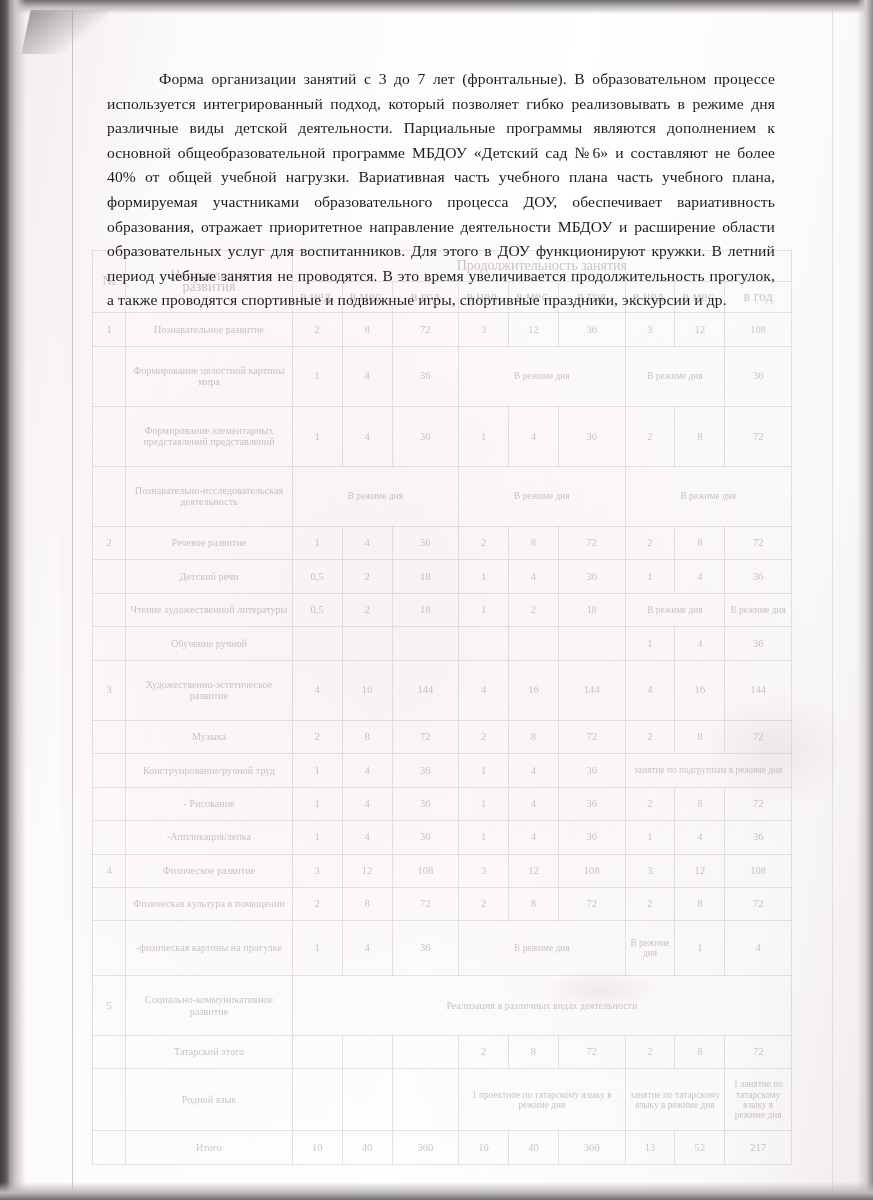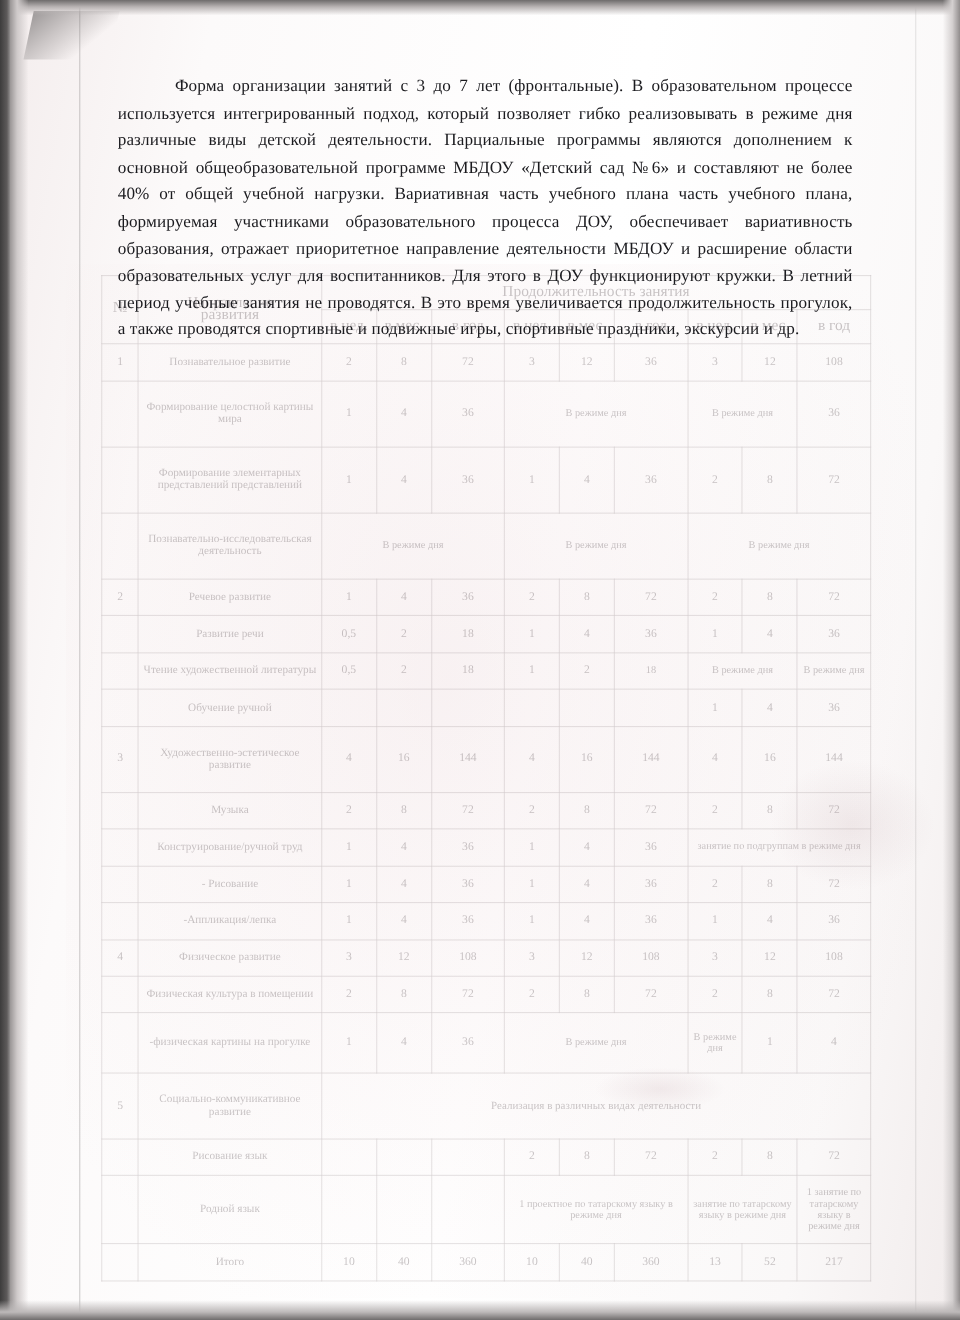--- a/index.html
+++ b/index.html
@@ -248,21 +248,21 @@
         <td class="num">2</td>
         <td class="num">8</td>
         <td class="num">72</td>
         <td class="num">2</td>
         <td class="num">8</td>
         <td class="num">72</td>
       </tr>
 
       <tr>
         <td></td>
-        <td class="l">Развитие речи</td>
+        <td class="l">Детский речи</td>
         <td class="num">0,5</td>
         <td class="num">2</td>
         <td class="num">18</td>
         <td class="num">1</td>
         <td class="num">4</td>
         <td class="num">36</td>
         <td class="num">1</td>
         <td class="num">4</td>
         <td class="num">36</td>
       </tr>
@@ -403,21 +403,21 @@
       </tr>
 
       <tr>
         <td class="num">5</td>
         <td class="l grp">Социально-коммуникативное развитие</td>
         <td class="wide" colspan="9">Реализация в различных видах деятельности</td>
       </tr>
 
       <tr>
         <td></td>
-        <td class="l">Рисование язык</td>
+        <td class="l">Татарский этого</td>
         <td></td>
         <td></td>
         <td></td>
         <td class="num">2</td>
         <td class="num">8</td>
         <td class="num">72</td>
         <td class="num">2</td>
         <td class="num">8</td>
         <td class="num">72</td>
       </tr>

